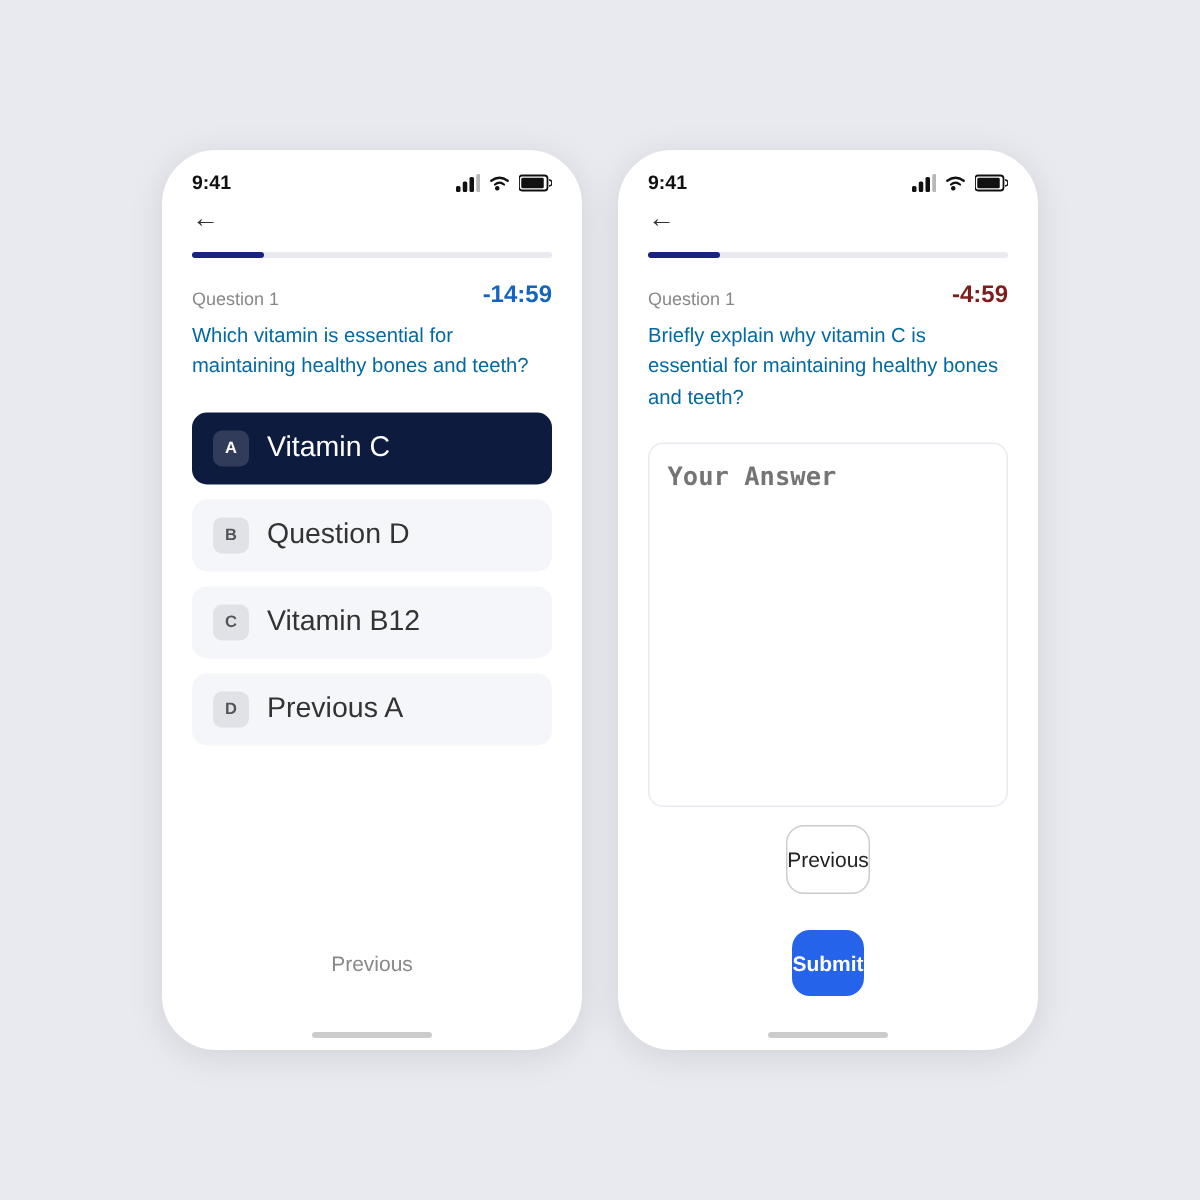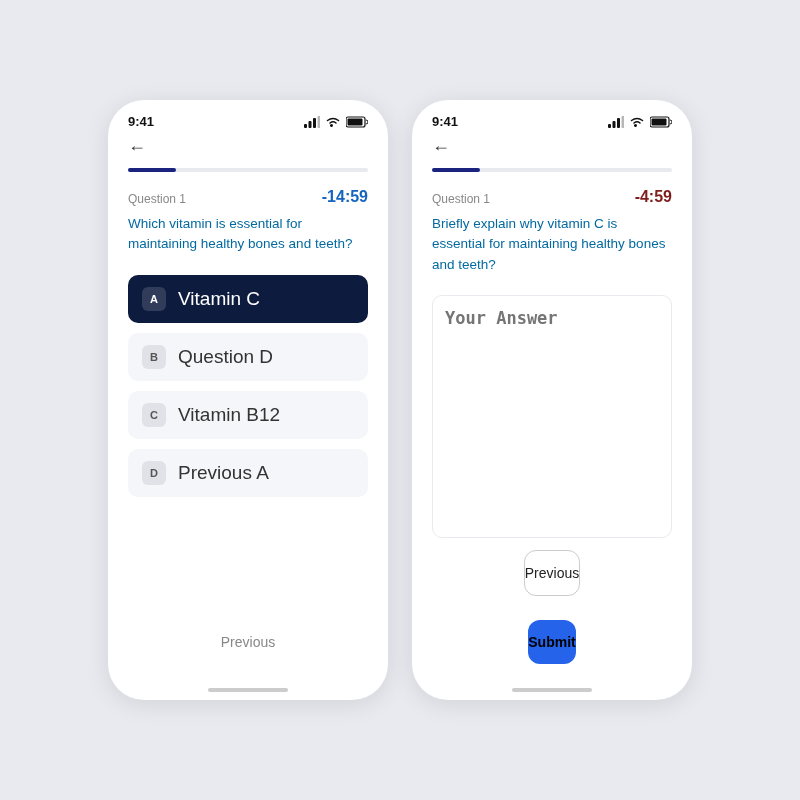--- a/index.html
+++ b/index.html
@@ -184,21 +184,21 @@
       font-size: 14px;
       font-weight: 600;
       cursor: pointer;
       padding: 14px 0;
       border-radius: 12px;
     }
     .btn-submit {
       flex: 1;
       background: #2563eb;
       border: none;
-      color: #000000;
+      color: #ffffff;
       font-size: 14px;
       font-weight: 600;
       cursor: pointer;
       padding: 14px 0;
       border-radius: 12px;
     }
     .home-indicator {
       width: 80px;
       height: 4px;
       background: #ccc;

